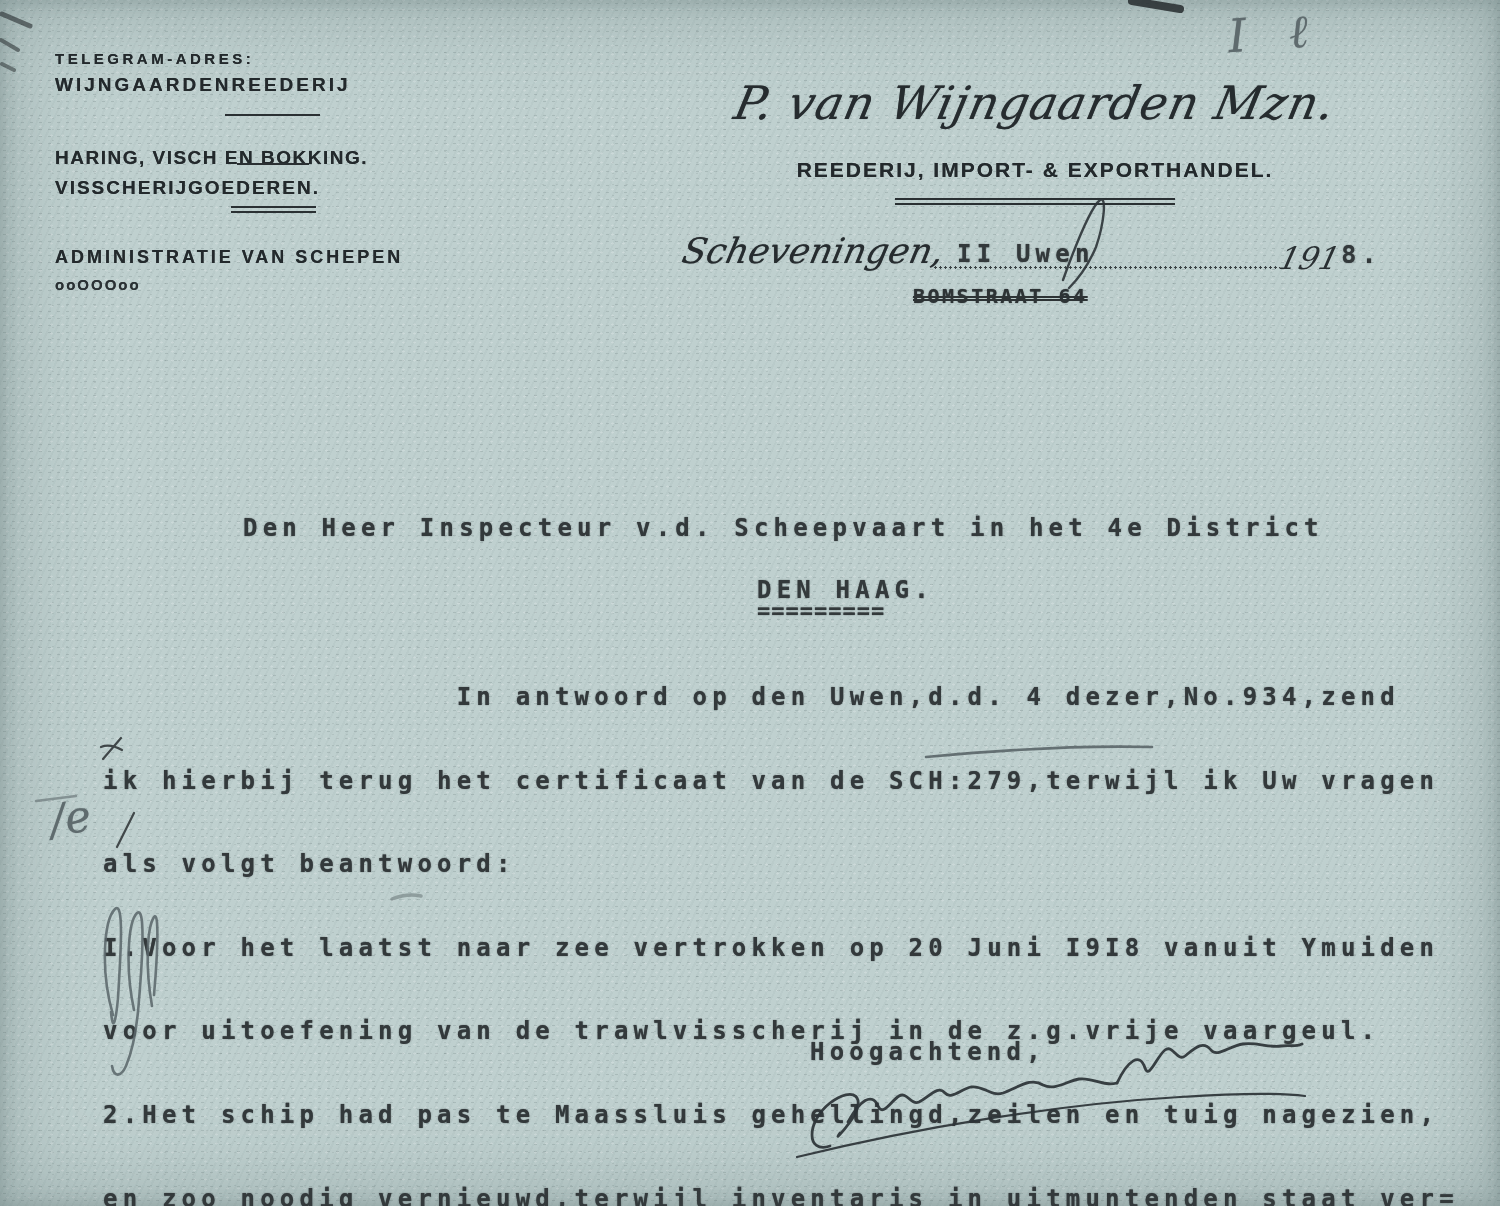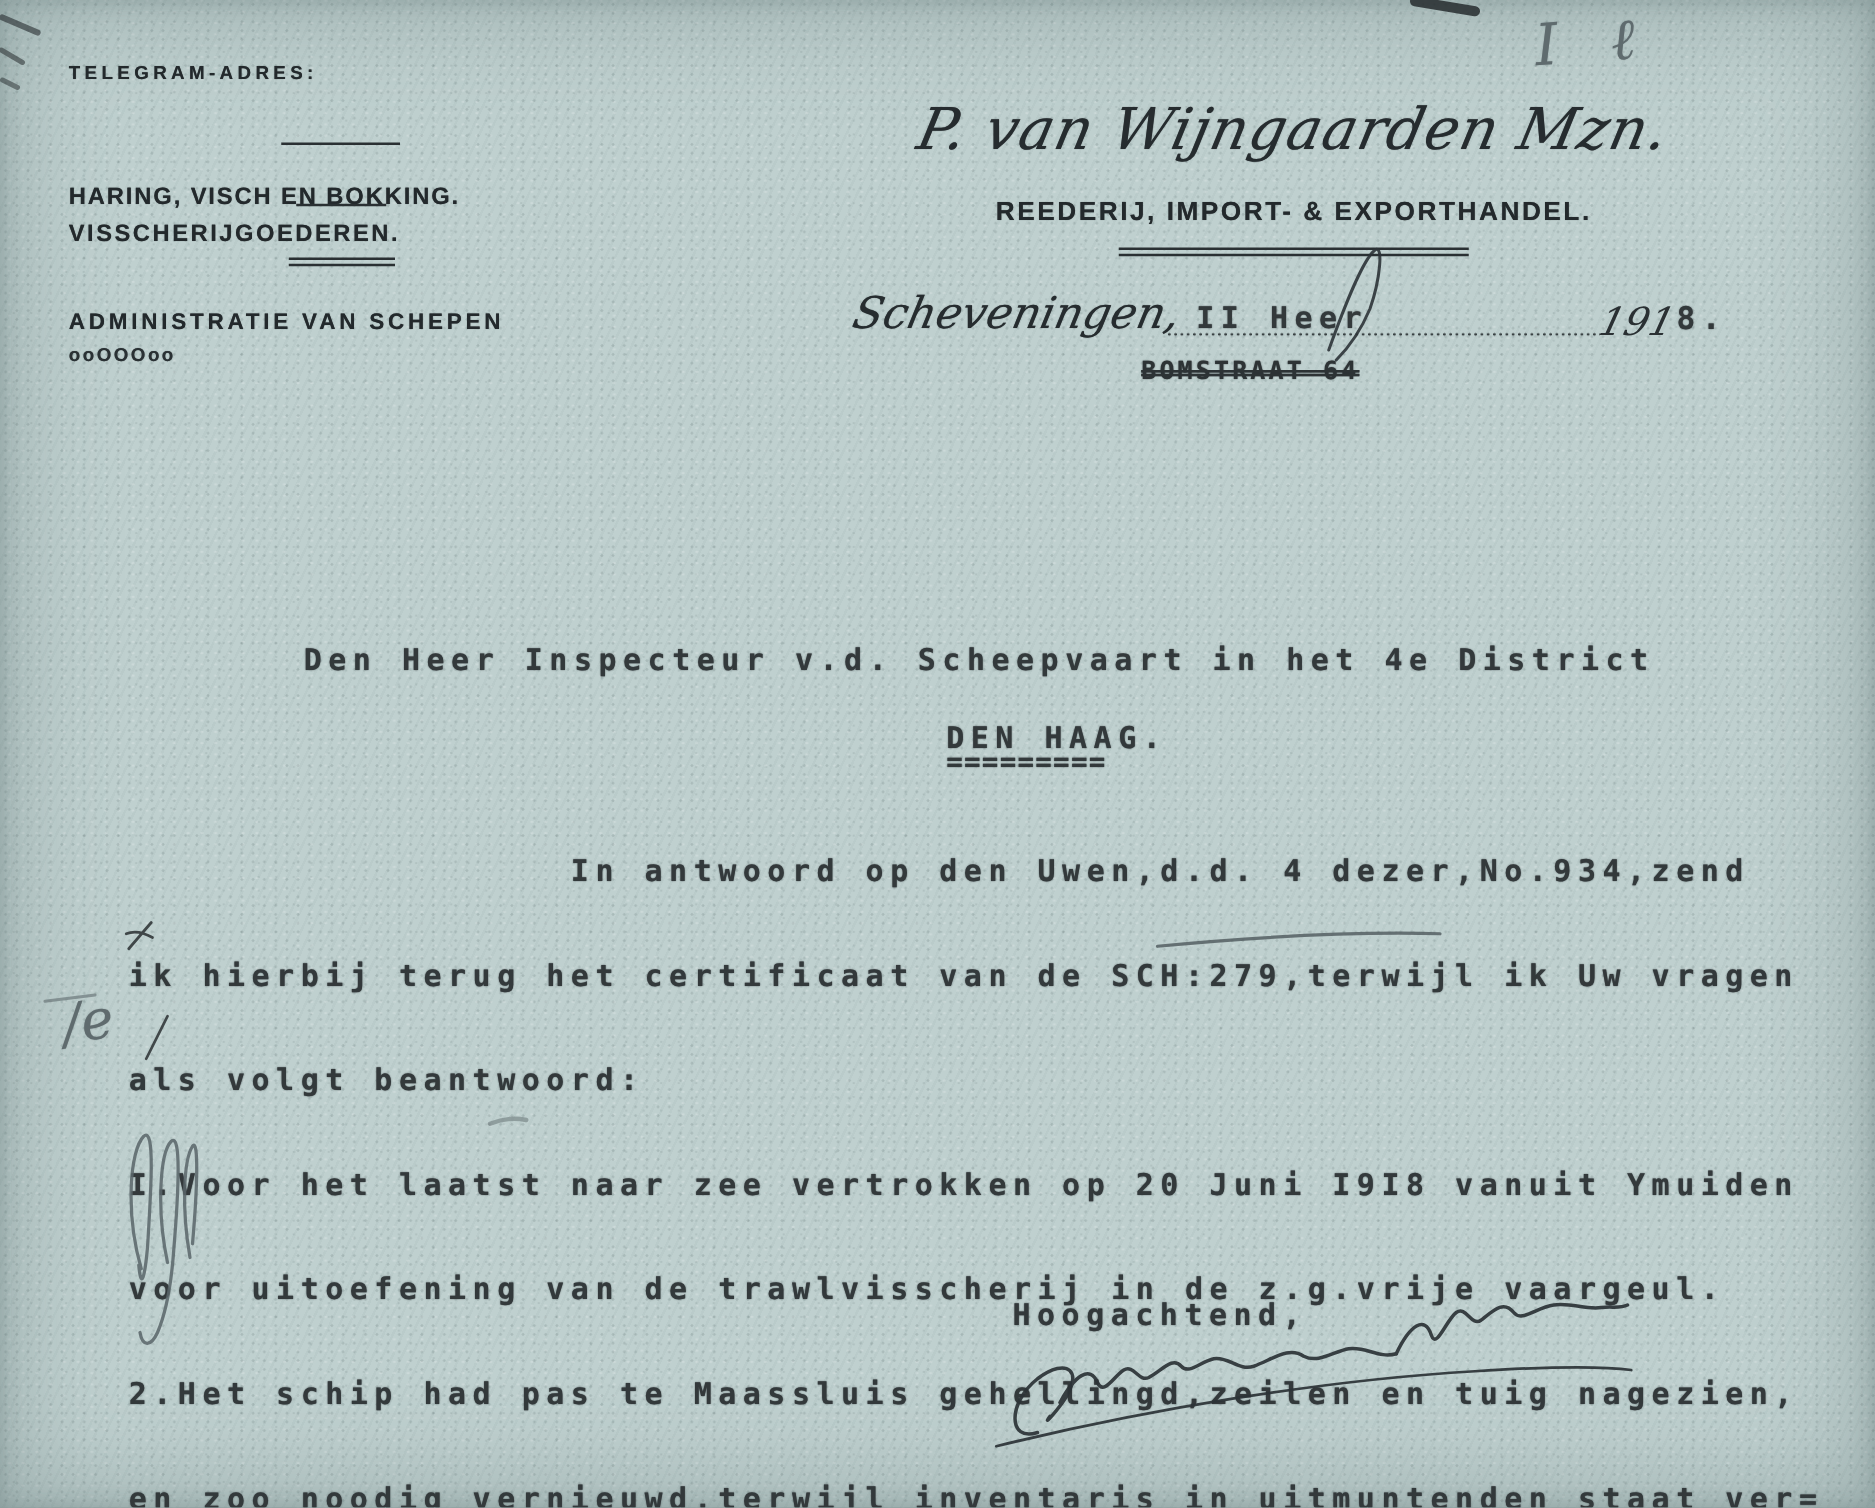--- a/index.html
+++ b/index.html
@@ -87,35 +87,36 @@
   .mark-topright{left:1228px;top:6px;font-size:46px;letter-spacing:14px;transform:rotate(-4deg);}
   .mark-margin{left:50px;top:792px;font-size:44px;transform:rotate(-8deg);}
   svg.overlay{position:absolute;left:0;top:0;pointer-events:none;}
 </style>
 </head>
 <body>
 
 <div id="page">
 
   <div class="abs print lh-l1" style="left:55px;">TELEGRAM-ADRES:</div>
+  <div class="abs print lh-l2" style="left:55px;">WIJNGAARDENREEDERIJ</div>
   <div class="abs rule" style="left:225px;top:114px;width:95px;"></div>
   <div class="abs print lh-l3" style="left:55px;">HARING, VISCH EN BOKKING.</div>
   <div class="abs rule" style="left:237px;top:163px;width:72px;"></div>
   <div class="abs print lh-l4" style="left:55px;">VISSCHERIJGOEDEREN.</div>
   <div class="abs rule-dbl" style="left:231px;top:206px;width:85px;"></div>
   <div class="abs print lh-orn" style="left:55px;">ooOOOoo</div>
   <div class="abs print lh-l5" style="left:55px;">ADMINISTRATIE VAN SCHEPEN</div>
 
   <div class="abs script company">P. van Wijngaarden Mzn.</div>
   <div class="abs print subtitle">REEDERIJ, IMPORT- &amp; EXPORTHANDEL.</div>
   <div class="abs rule-dbl" style="left:895px;top:198px;width:280px;"></div>
 
   <div class="abs script place">Scheveningen,</div>
   <div class="abs dotted-leader"></div>
-  <div class="abs type typed-date">II Heer</div>
+  <div class="abs type typed-date">II Uwen</div>
   <div class="abs year-box">
     <span class="year-printed">191</span>
     <span class="type year-typed">8.</span>
   </div>
   <div class="abs type struck">BOMSTRAAT 64</div>
 
   <div class="abs type recip-line">Den Heer Inspecteur v.d. Scheepvaart in het 4e District</div>
   <div class="abs type recip-city">DEN HAAG.</div>
   <div class="abs type recip-eq">=========</div>
 

